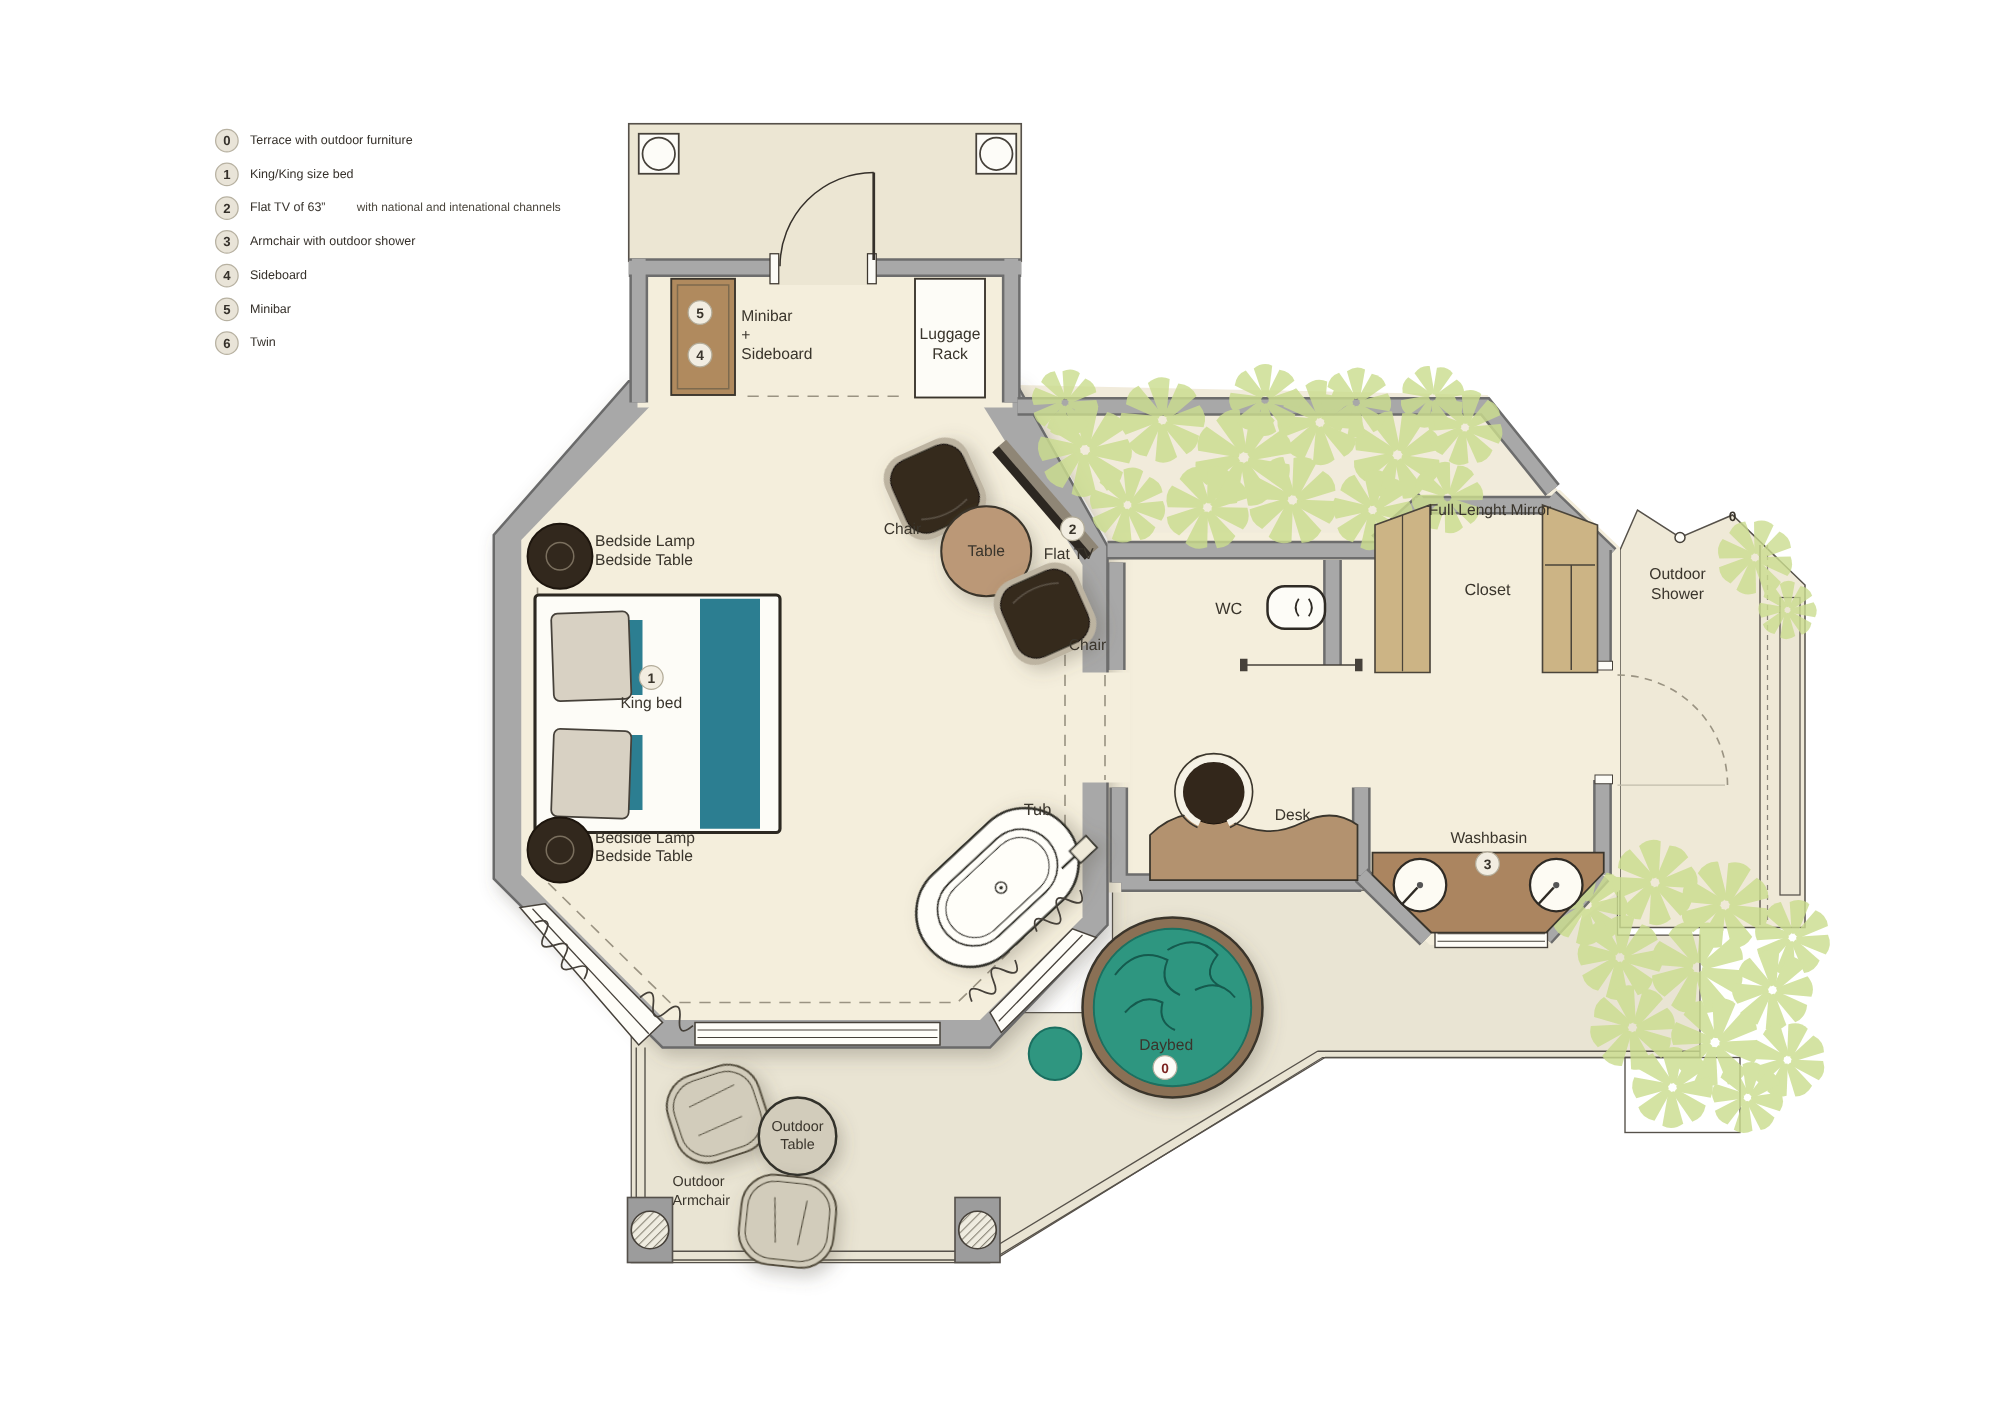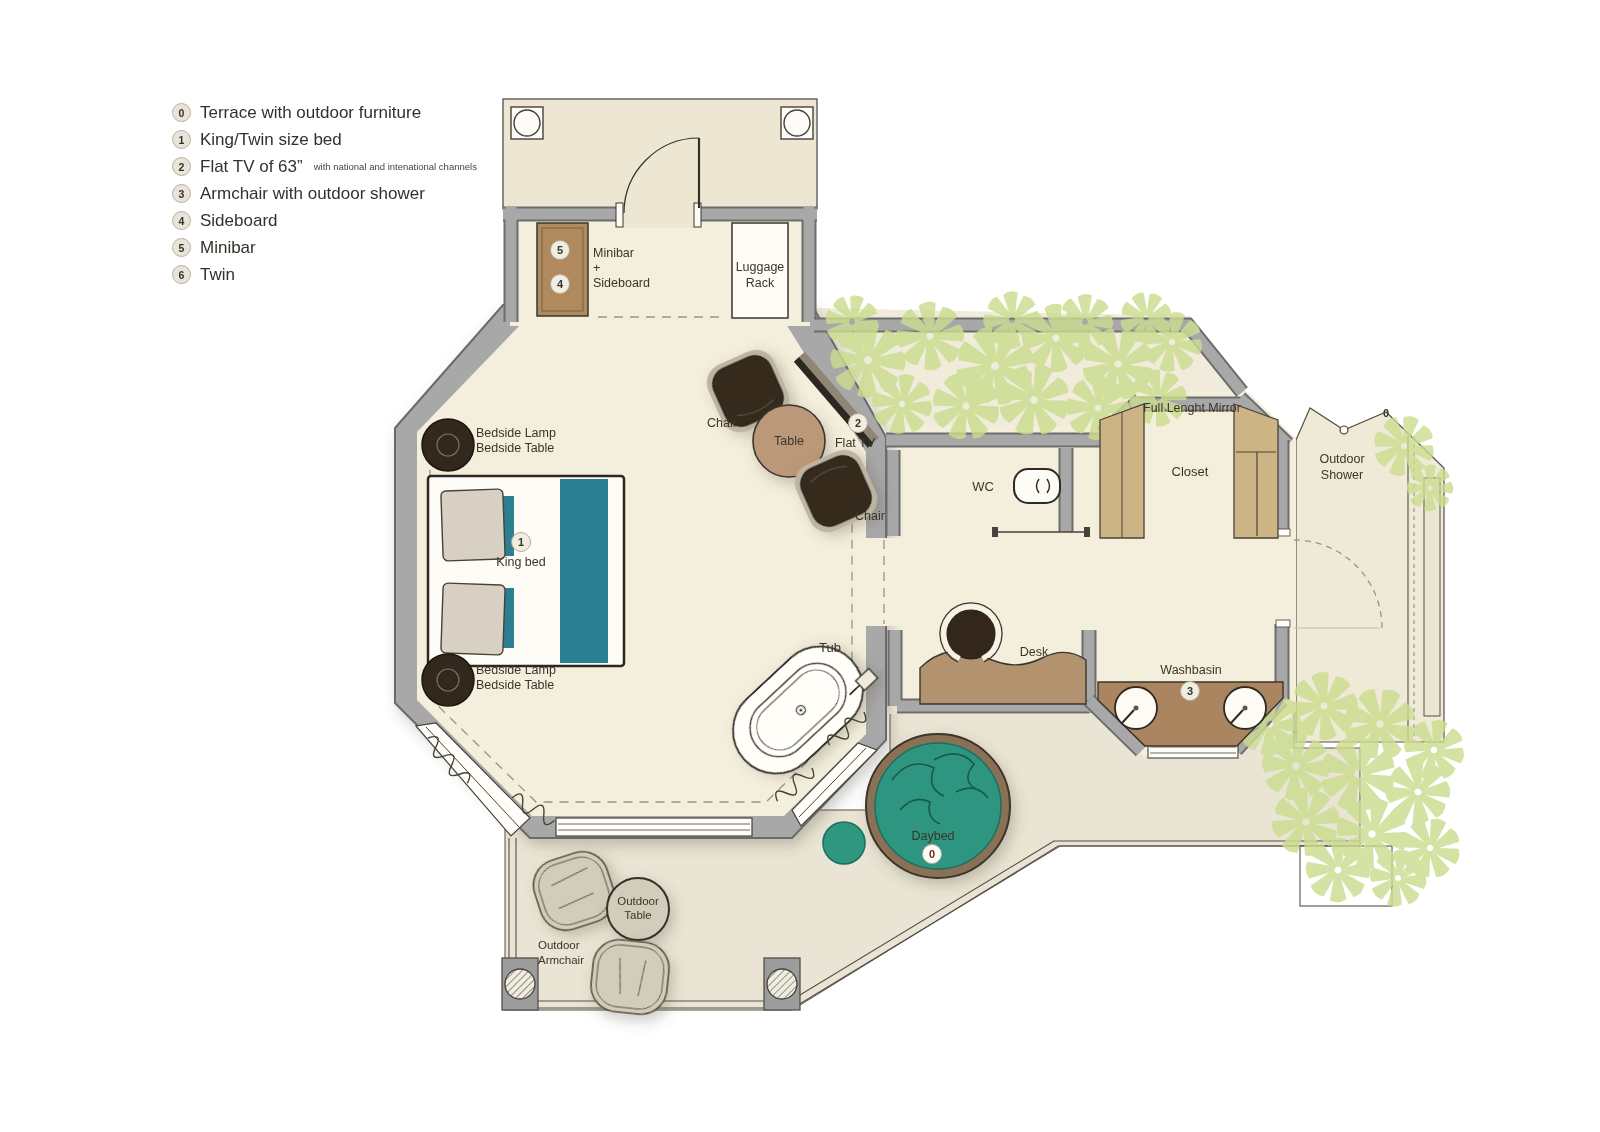--- a/index.html
+++ b/index.html
@@ -10,22 +10,22 @@
   .stage{position:absolute;inset:0;}
   svg{position:absolute;left:0;top:0;}
   
   .legend{position:absolute;left:172px;top:104px;z-index:5;}
   .lrow{display:flex;align-items:center;gap:9px;height:17px;margin-bottom:10px;}
   .badge{
     flex:0 0 auto;width:17px;height:17px;border-radius:50%;
     background:#e9e4d8;border:1px solid #b7b1a1;color:#35302a;
     font-size:10.5px;font-weight:bold;display:inline-flex;align-items:center;justify-content:center;
   }
-  .llabel{font-size:17px;white-space:nowrap;}
-  .lnote{font-size:9.5px;white-space:nowrap;margin-left:2px;color:#4a453c;text-align:right;}
+  .llabel{font-size:10px;white-space:nowrap;}
+  .lnote{font-size:9.5px;white-space:nowrap;margin-left:16px;color:#4a453c;text-align:right;}
   
   .t{font:12.5px "Liberation Sans",sans-serif;fill:#3a352c;}
   .tc{text-anchor:middle;}
   .ts{font-size:11.5px;}
   .tb{font-size:13px;}
   .mk{font:bold 11px "Liberation Sans",sans-serif;fill:#3a352c;text-anchor:middle;}
   .mk0{fill:#7c2320;}
   .w1{stroke:#6d6d6d;stroke-width:15;fill:none;}
   .w2{stroke:#a8a8a8;stroke-width:11;fill:none;}
   .dash{stroke:#9a9382;stroke-width:1.3;stroke-dasharray:9,7;fill:none;}
@@ -37,21 +37,21 @@
 
 <div class="stage">
 
   <div class="legend">
     <div class="lrow">
       <span class="badge">0</span>
       <span class="llabel">Terrace with outdoor furniture</span>
     </div>
     <div class="lrow">
       <span class="badge">1</span>
-      <span class="llabel">King/Twin size bed</span>
+      <span class="llabel">King/King size bed</span>
     </div>
     <div class="lrow">
       <span class="badge">2</span>
       <span class="llabel">Flat TV of 63”</span>
       <span class="lnote">with national and intenational channels</span>
     </div>
     <div class="lrow">
       <span class="badge">3</span>
       <span class="llabel">Armchair with outdoor shower</span>
     </div>

